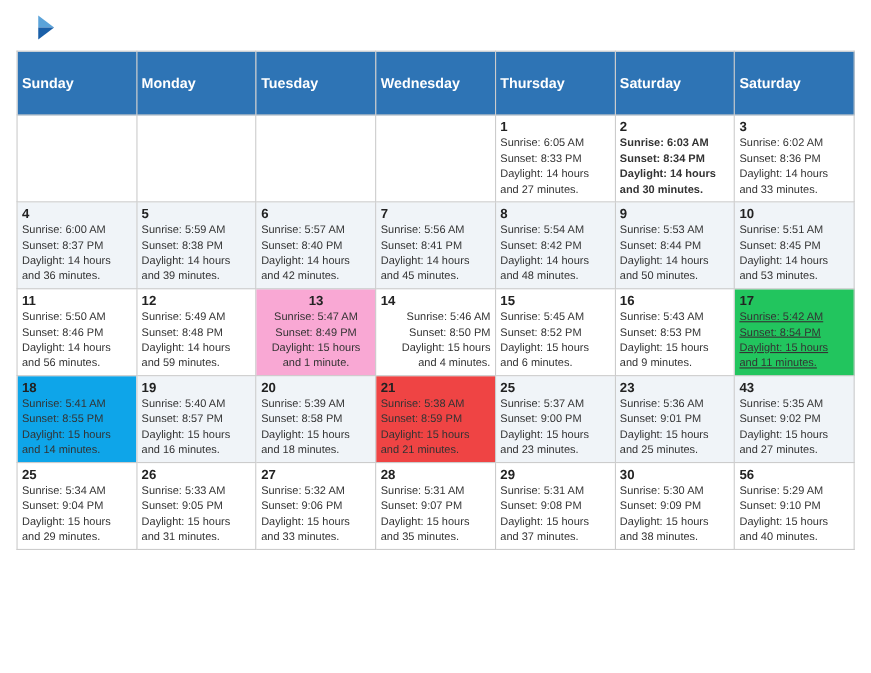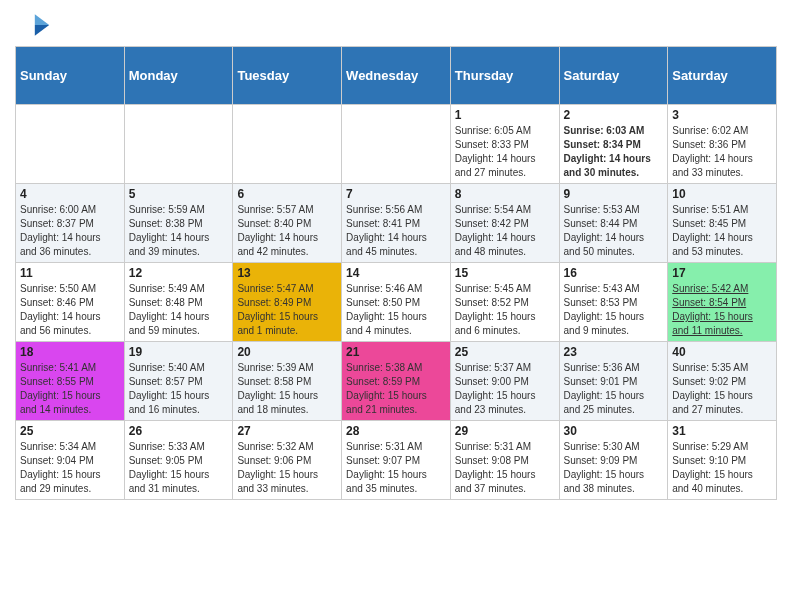--- a/index.html
+++ b/index.html
@@ -218,79 +218,79 @@
 Daylight: 14 hours
 and 56 minutes.</div>
           </td>
           <td style="background: rgb(255, 255, 255);">
             <span class="day-num">12</span>
             <div class="day-info" style="white-space: pre-line;">Sunrise: 5:49 AM
 Sunset: 8:48 PM
 Daylight: 14 hours
 and 59 minutes.</div>
           </td>
-          <td style="background: #eab308;">
+          <td style="background: #f9a8d4; text-align: center;">
             <span class="day-num">13</span>
             <div class="day-info" style="white-space: pre-line;">Sunrise: 5:47 AM
 Sunset: 8:49 PM
 Daylight: 15 hours
 and 1 minute.</div>
           </td>
           <td style="background: rgb(255, 255, 255);">
             <span class="day-num">14</span>
-            <div class="day-info" style="white-space: pre-line;">Sunrise: 5:46 AM
+            <div class="day-info" style="white-space: pre-line; text-align: right;">Sunrise: 5:46 AM
 Sunset: 8:50 PM
 Daylight: 15 hours
 and 4 minutes.</div>
           </td>
           <td style="background: rgb(255, 255, 255);">
             <span class="day-num">15</span>
             <div class="day-info" style="white-space: pre-line;">Sunrise: 5:45 AM
 Sunset: 8:52 PM
 Daylight: 15 hours
 and 6 minutes.</div>
           </td>
           <td style="background: rgb(255, 255, 255);">
             <span class="day-num">16</span>
             <div class="day-info" style="white-space: pre-line;">Sunrise: 5:43 AM
 Sunset: 8:53 PM
 Daylight: 15 hours
 and 9 minutes.</div>
           </td>
-          <td style="background: #86efac; margin-left: 32px;">
+          <td style="background: #22c55e; margin-left: 32px;">
             <span class="day-num">17</span>
             <div class="day-info" style="white-space: pre-line; text-decoration: underline;">Sunrise: 5:42 AM
 Sunset: 8:54 PM
 Daylight: 15 hours
 and 11 minutes.</div>
           </td>
         </tr>
         <tr>
-          <td style="background: #d946ef; margin-top: 32px;">
+          <td style="background: #0ea5e9; margin-top: 32px;">
             <span class="day-num">18</span>
             <div class="day-info" style="white-space: pre-line;">Sunrise: 5:41 AM
 Sunset: 8:55 PM
 Daylight: 15 hours
 and 14 minutes.</div>
           </td>
           <td style="background: rgb(240, 244, 248);">
             <span class="day-num">19</span>
             <div class="day-info" style="white-space: pre-line;">Sunrise: 5:40 AM
 Sunset: 8:57 PM
 Daylight: 15 hours
 and 16 minutes.</div>
           </td>
           <td style="background: rgb(240, 244, 248);">
             <span class="day-num">20</span>
             <div class="day-info" style="white-space: pre-line;">Sunrise: 5:39 AM
 Sunset: 8:58 PM
 Daylight: 15 hours
 and 18 minutes.</div>
           </td>
-          <td style="background: #ec4899; margin-left: 20px;">
+          <td style="background: #ef4444; margin-left: 20px;">
             <span class="day-num">21</span>
             <div class="day-info" style="white-space: pre-line;">Sunrise: 5:38 AM
 Sunset: 8:59 PM
 Daylight: 15 hours
 and 21 minutes.</div>
           </td>
           <td style="background: rgb(240, 244, 248);">
             <span class="day-num">25</span>
             <div class="day-info" style="white-space: pre-line;">Sunrise: 5:37 AM
 Sunset: 9:00 PM
@@ -298,21 +298,21 @@
 and 23 minutes.</div>
           </td>
           <td style="background: rgb(240, 244, 248);">
             <span class="day-num">23</span>
             <div class="day-info" style="white-space: pre-line;">Sunrise: 5:36 AM
 Sunset: 9:01 PM
 Daylight: 15 hours
 and 25 minutes.</div>
           </td>
           <td style="background: rgb(240, 244, 248);">
-            <span class="day-num">40</span>
+            <span class="day-num">43</span>
             <div class="day-info" style="white-space: pre-line;">Sunrise: 5:35 AM
 Sunset: 9:02 PM
 Daylight: 15 hours
 and 27 minutes.</div>
           </td>
         </tr>
         <tr>
           <td style="background: rgb(255, 255, 255);">
             <span class="day-num">25</span>
             <div class="day-info" style="white-space: pre-line;">Sunrise: 5:34 AM
@@ -349,21 +349,21 @@
 and 37 minutes.</div>
           </td>
           <td style="background: rgb(255, 255, 255);">
             <span class="day-num">30</span>
             <div class="day-info" style="white-space: pre-line;">Sunrise: 5:30 AM
 Sunset: 9:09 PM
 Daylight: 15 hours
 and 38 minutes.</div>
           </td>
           <td style="background: rgb(255, 255, 255);">
-            <span class="day-num">31</span>
+            <span class="day-num">56</span>
             <div class="day-info" style="white-space: pre-line;">Sunrise: 5:29 AM
 Sunset: 9:10 PM
 Daylight: 15 hours
 and 40 minutes.</div>
           </td>
         </tr>
       </tbody>
   </table>
 </div>
 

